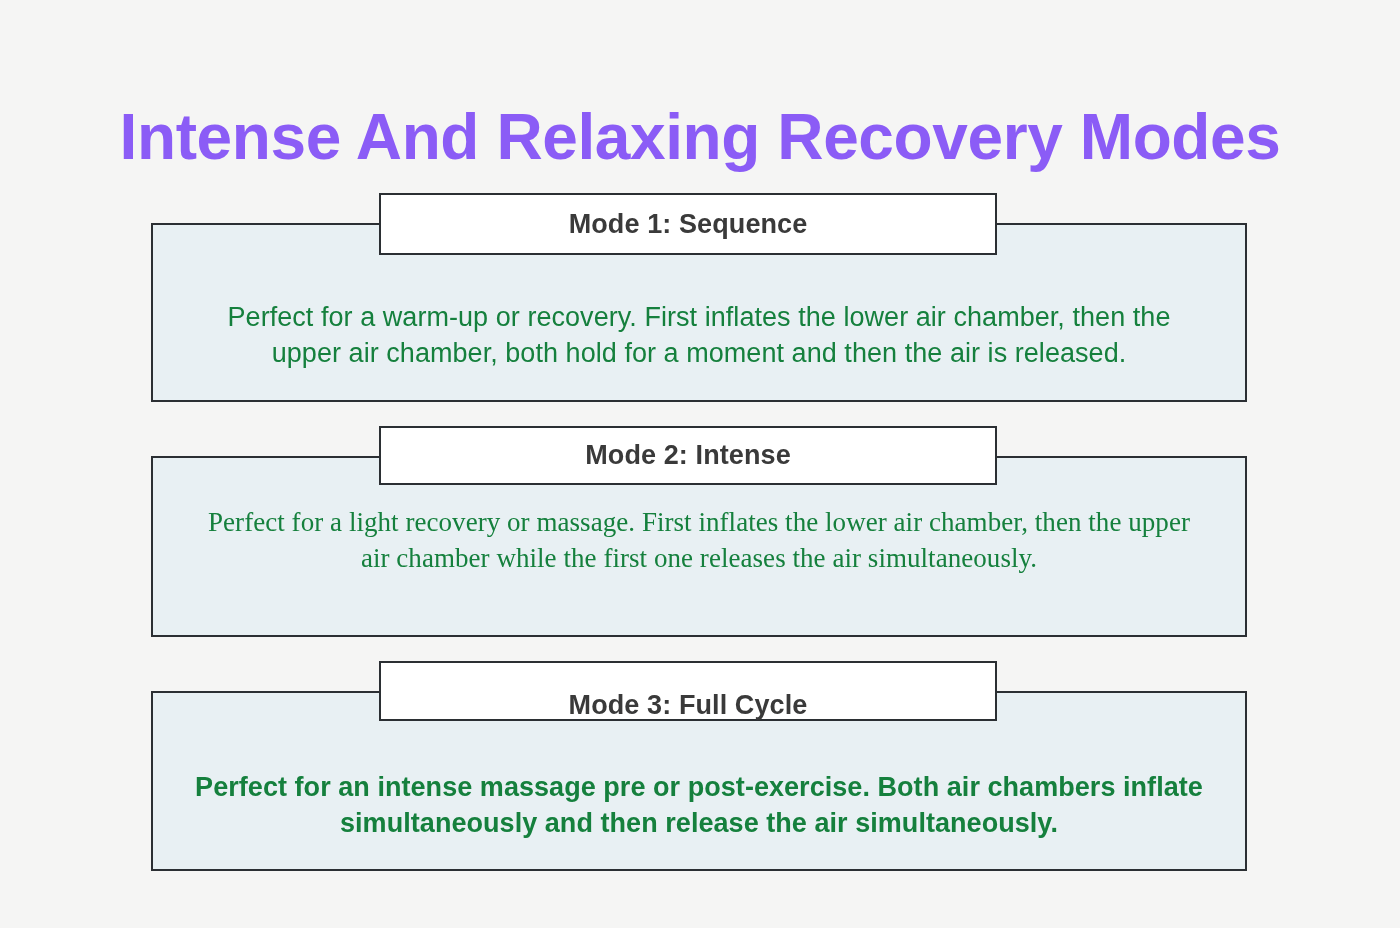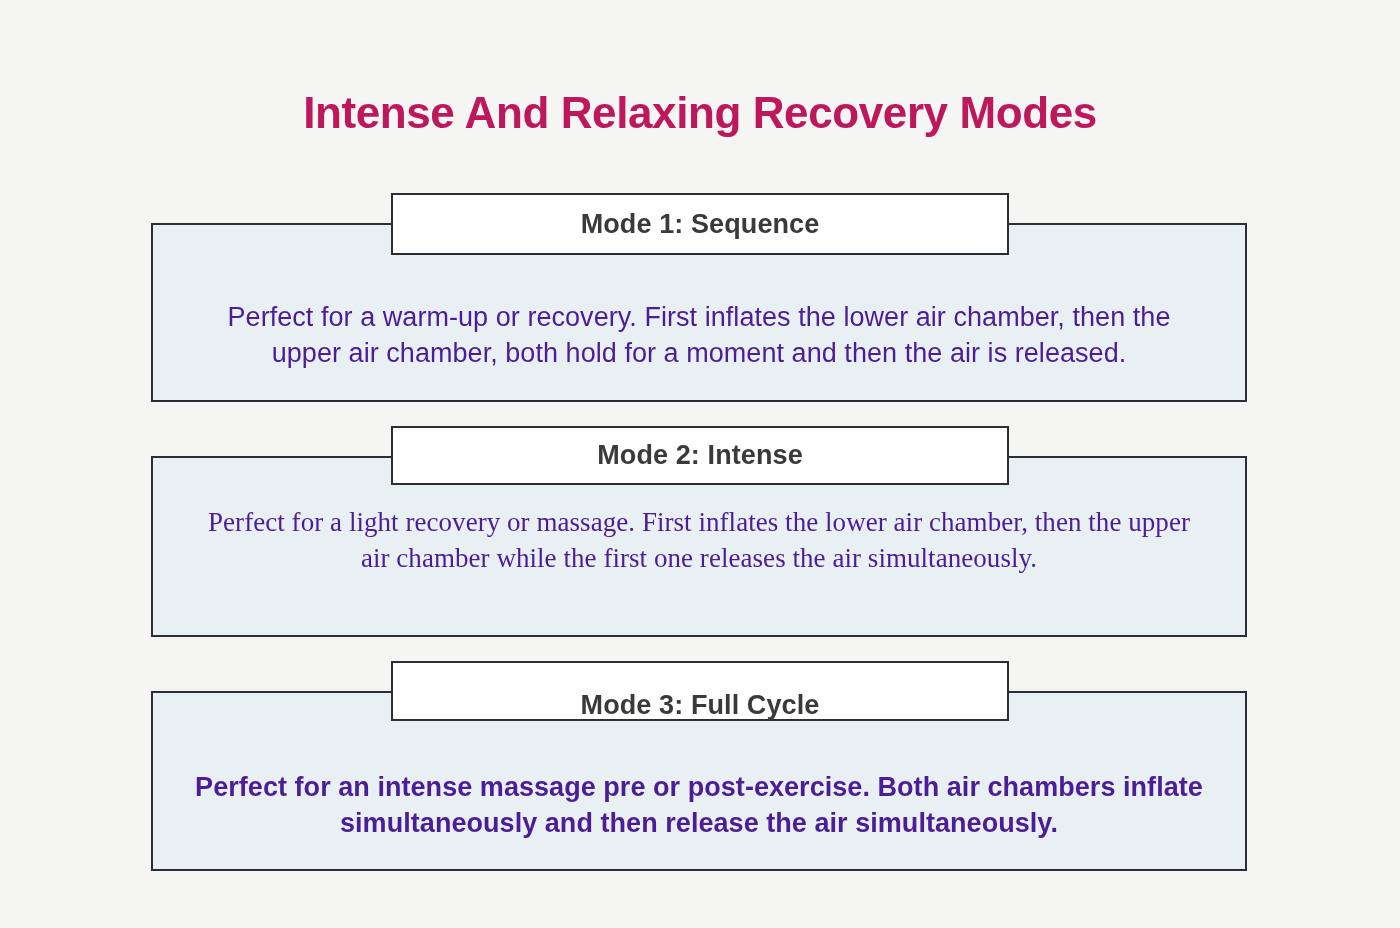--- a/index.html
+++ b/index.html
@@ -24,24 +24,24 @@
     height: 928px;
   }
 
   
   .page-title {
     position: absolute;
     left: 0;
     top: 62px;
     width: 1400px;
     text-align: center;
-    font-size: 44px;
+    font-size: 64px;
     font-weight: 800;
     letter-spacing: -0.4px;
-    color: #be185d;
+    color: #8b5cf6;
     line-height: 1.0;
     white-space: nowrap;
   }
 
   
   .mode-block {
     position: absolute;
     left: 0;
     top: 0;
     width: 1400px;
@@ -59,27 +59,27 @@
   .mode-body {
     position: absolute;
     left: 151px;
     width: 1096px;
     box-sizing: border-box;
     padding: 0 40px;
     text-align: center;
     font-size: 27px;
     line-height: 36px;
     font-weight: 400;
-    color: #4c1d95;
+    color: #15803d;
     letter-spacing: 0.05px;
   }
 
   .mode-header {
     position: absolute;
-    left: 391px;
+    left: 379px;
     width: 618px;
     box-sizing: border-box;
     background: #ffffff;
     border: 2px solid #2b2f33;
     display: flex;
     align-items: center;
     justify-content: center;
   }
 
   .mode-header-label {

